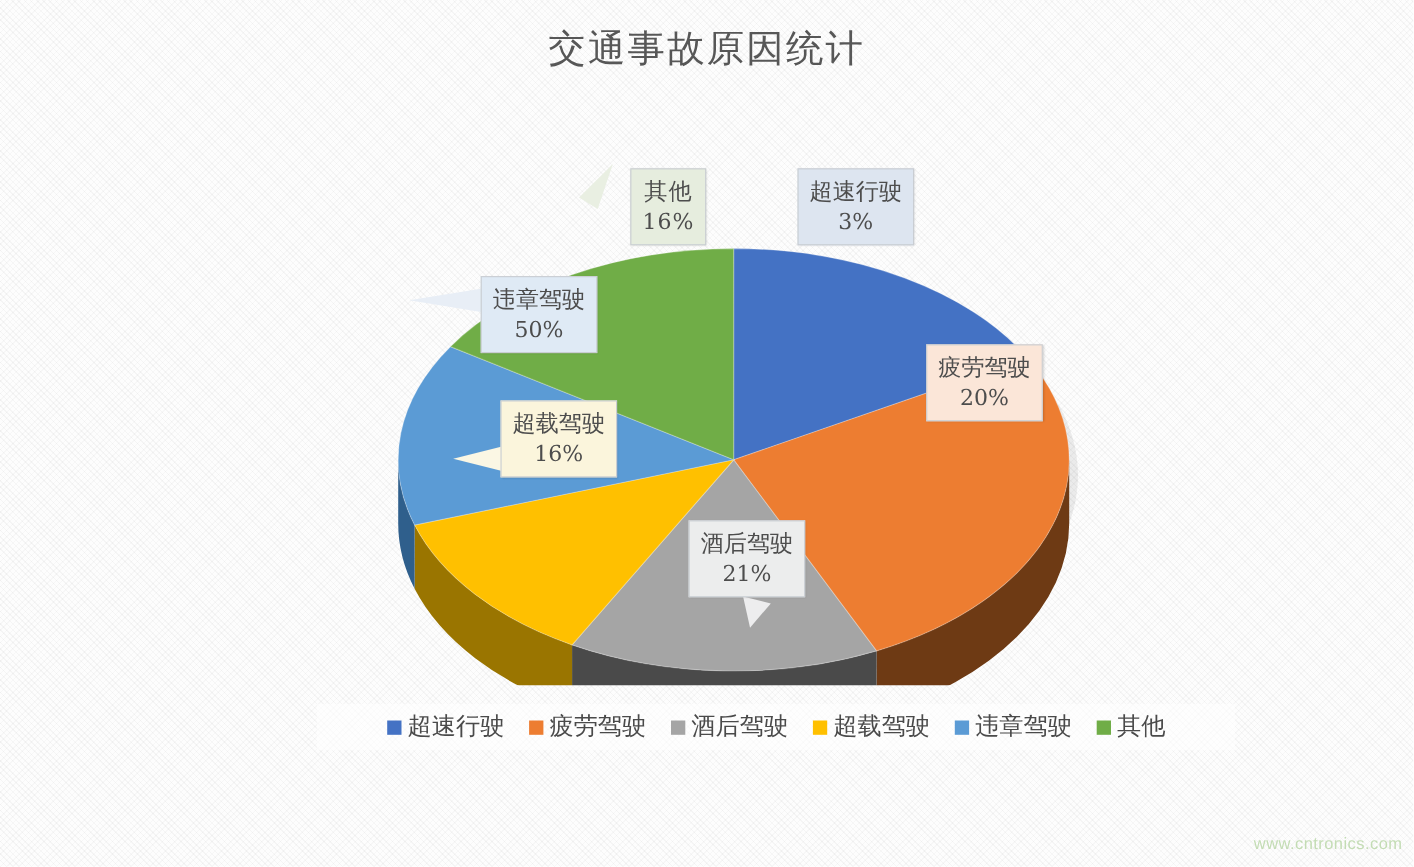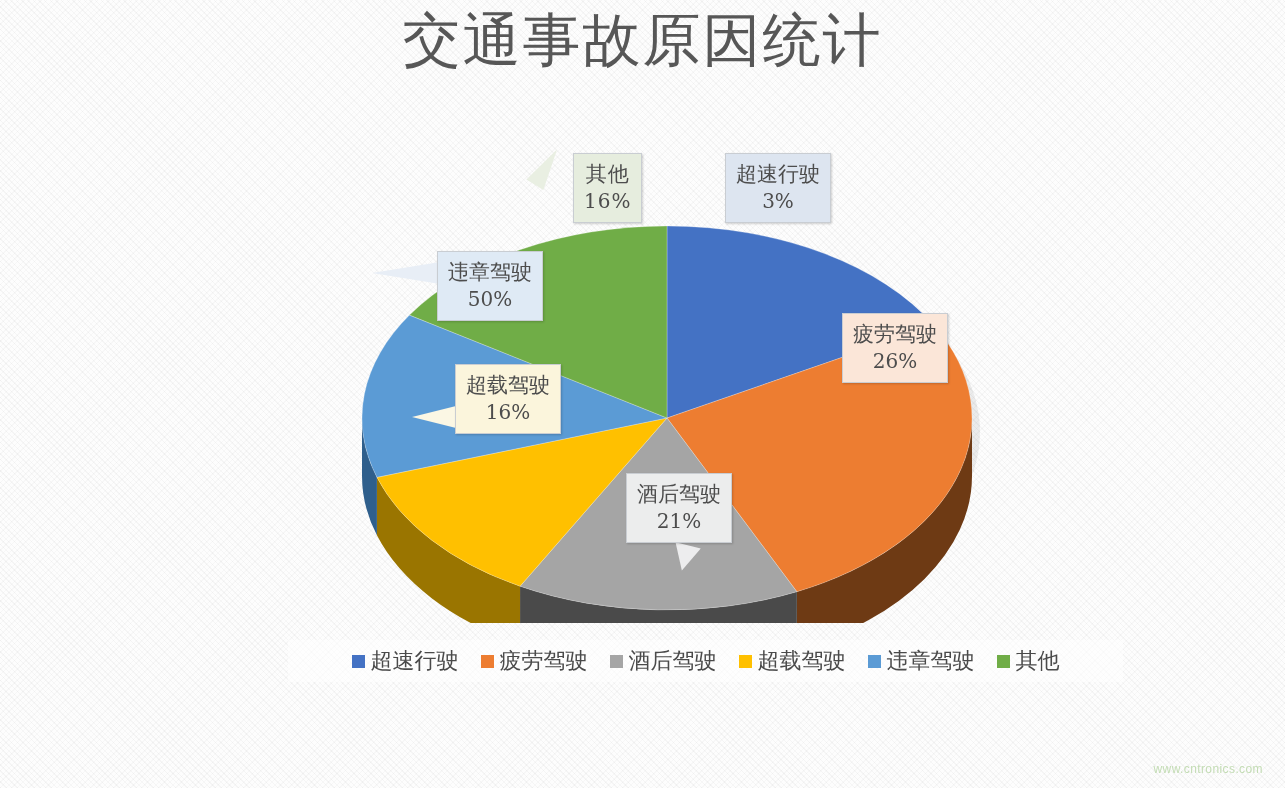--- a/index.html
+++ b/index.html
@@ -25,24 +25,24 @@
       repeating-linear-gradient(-45deg, rgba(0,0,0,0.022) 0px, rgba(0,0,0,0.022) 1px, rgba(0,0,0,0) 1px, rgba(0,0,0,0) 4px);
   }
 
   
   #chart-title {
     position: absolute;
     top: 14px;
     left: 0;
     width: 1285px;
     text-align: center;
-    font-size: 58px;
+    font-size: 34px;
     line-height: 62px;
     color: #575757;
-    font-family: Liberation Mono, monospace;
+    font-family: Liberation Serif, serif;
     letter-spacing: 2px;
     white-space: nowrap;
   }
 
   
   #pie-area {
     position: absolute;
     left: 355px;
     top: 118px;
     width: 630px;
@@ -141,23 +141,23 @@
   .legend-label {
     font-size: 22px;
     line-height: 26px;
     color: #4a4a4a;
     font-family: "DejaVu Serif", "Liberation Serif", serif;
   }
 
   
   #watermark {
     position: absolute;
-    right: 22px;
+    right: 10px;
     bottom: 12px;
-    font-size: 12px;
+    font-size: 15px;
     color: #c3dcb4;
     font-family: "Liberation Sans", "DejaVu Sans", sans-serif;
     letter-spacing: 0.4px;
   }
 </style>
 </head>
 <body>
 
 <div id="canvas">
 
@@ -195,21 +195,21 @@
   <div class="tail" id="tail-3"></div>
   <div class="tail" id="tail-5"></div>
   <div class="tail" id="tail-2"></div>
 
   <div class="callout" id="callout-0">
     <span class="cl-name">超速行驶</span>
     <span class="cl-val">3%</span>
   </div>
   <div class="callout" id="callout-1">
     <span class="cl-name">疲劳驾驶</span>
-    <span class="cl-val">26%</span>
+    <span class="cl-val">20%</span>
   </div>
   <div class="callout" id="callout-2">
     <span class="cl-name">酒后驾驶</span>
     <span class="cl-val">21%</span>
   </div>
   <div class="callout" id="callout-3">
     <span class="cl-name">超载驾驶</span>
     <span class="cl-val">16%</span>
   </div>
   <div class="callout" id="callout-4">

